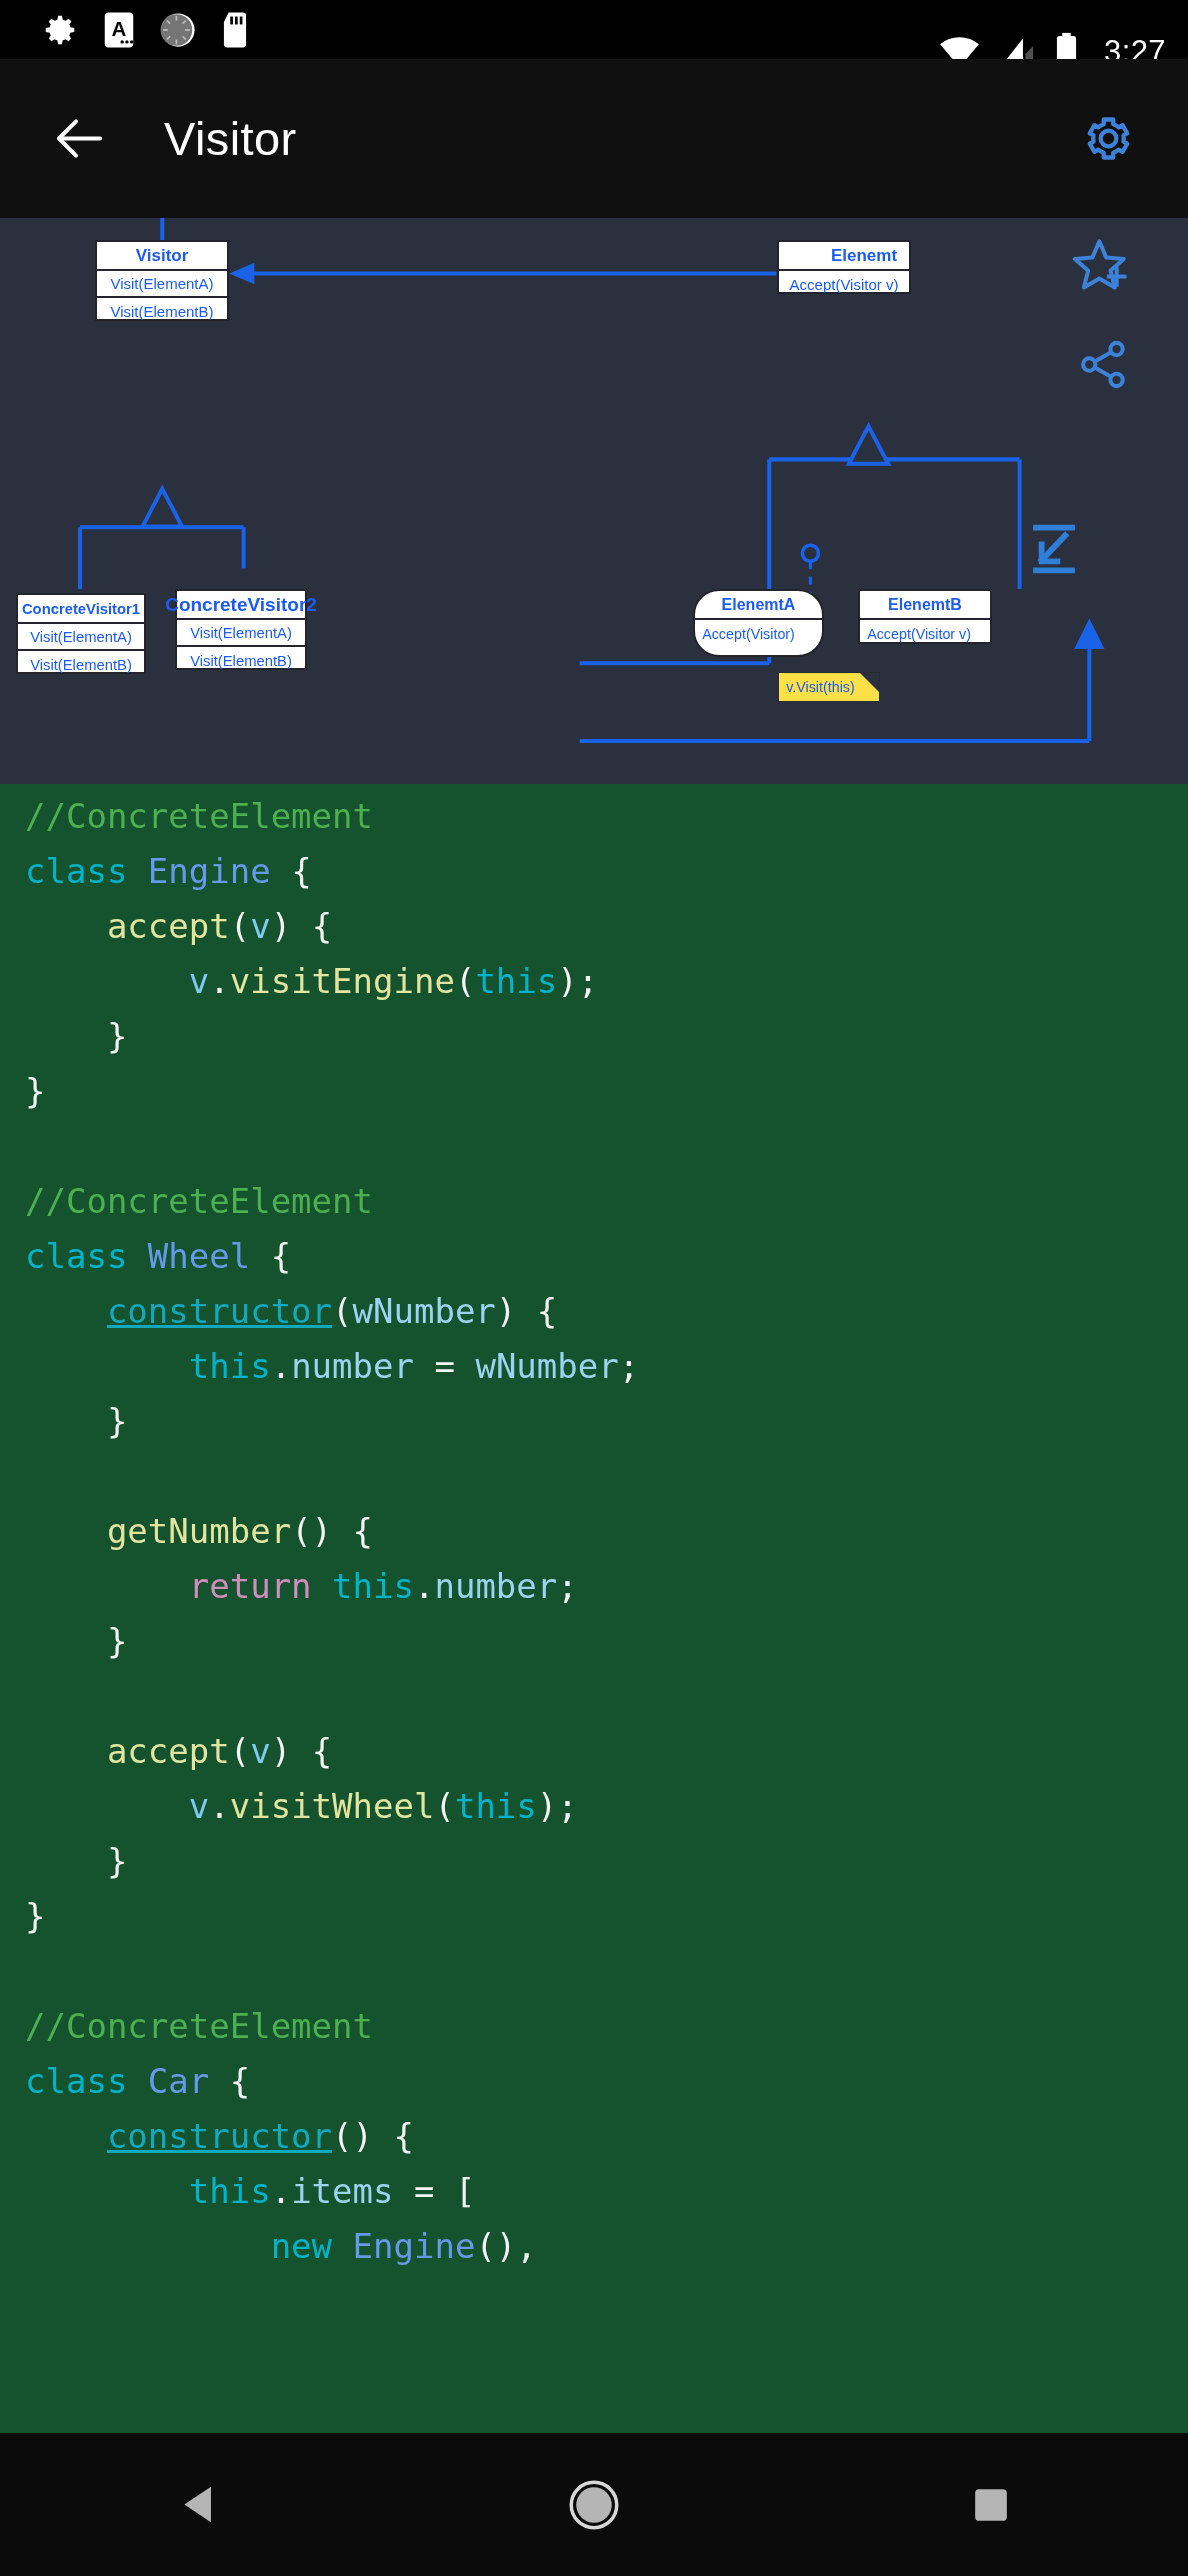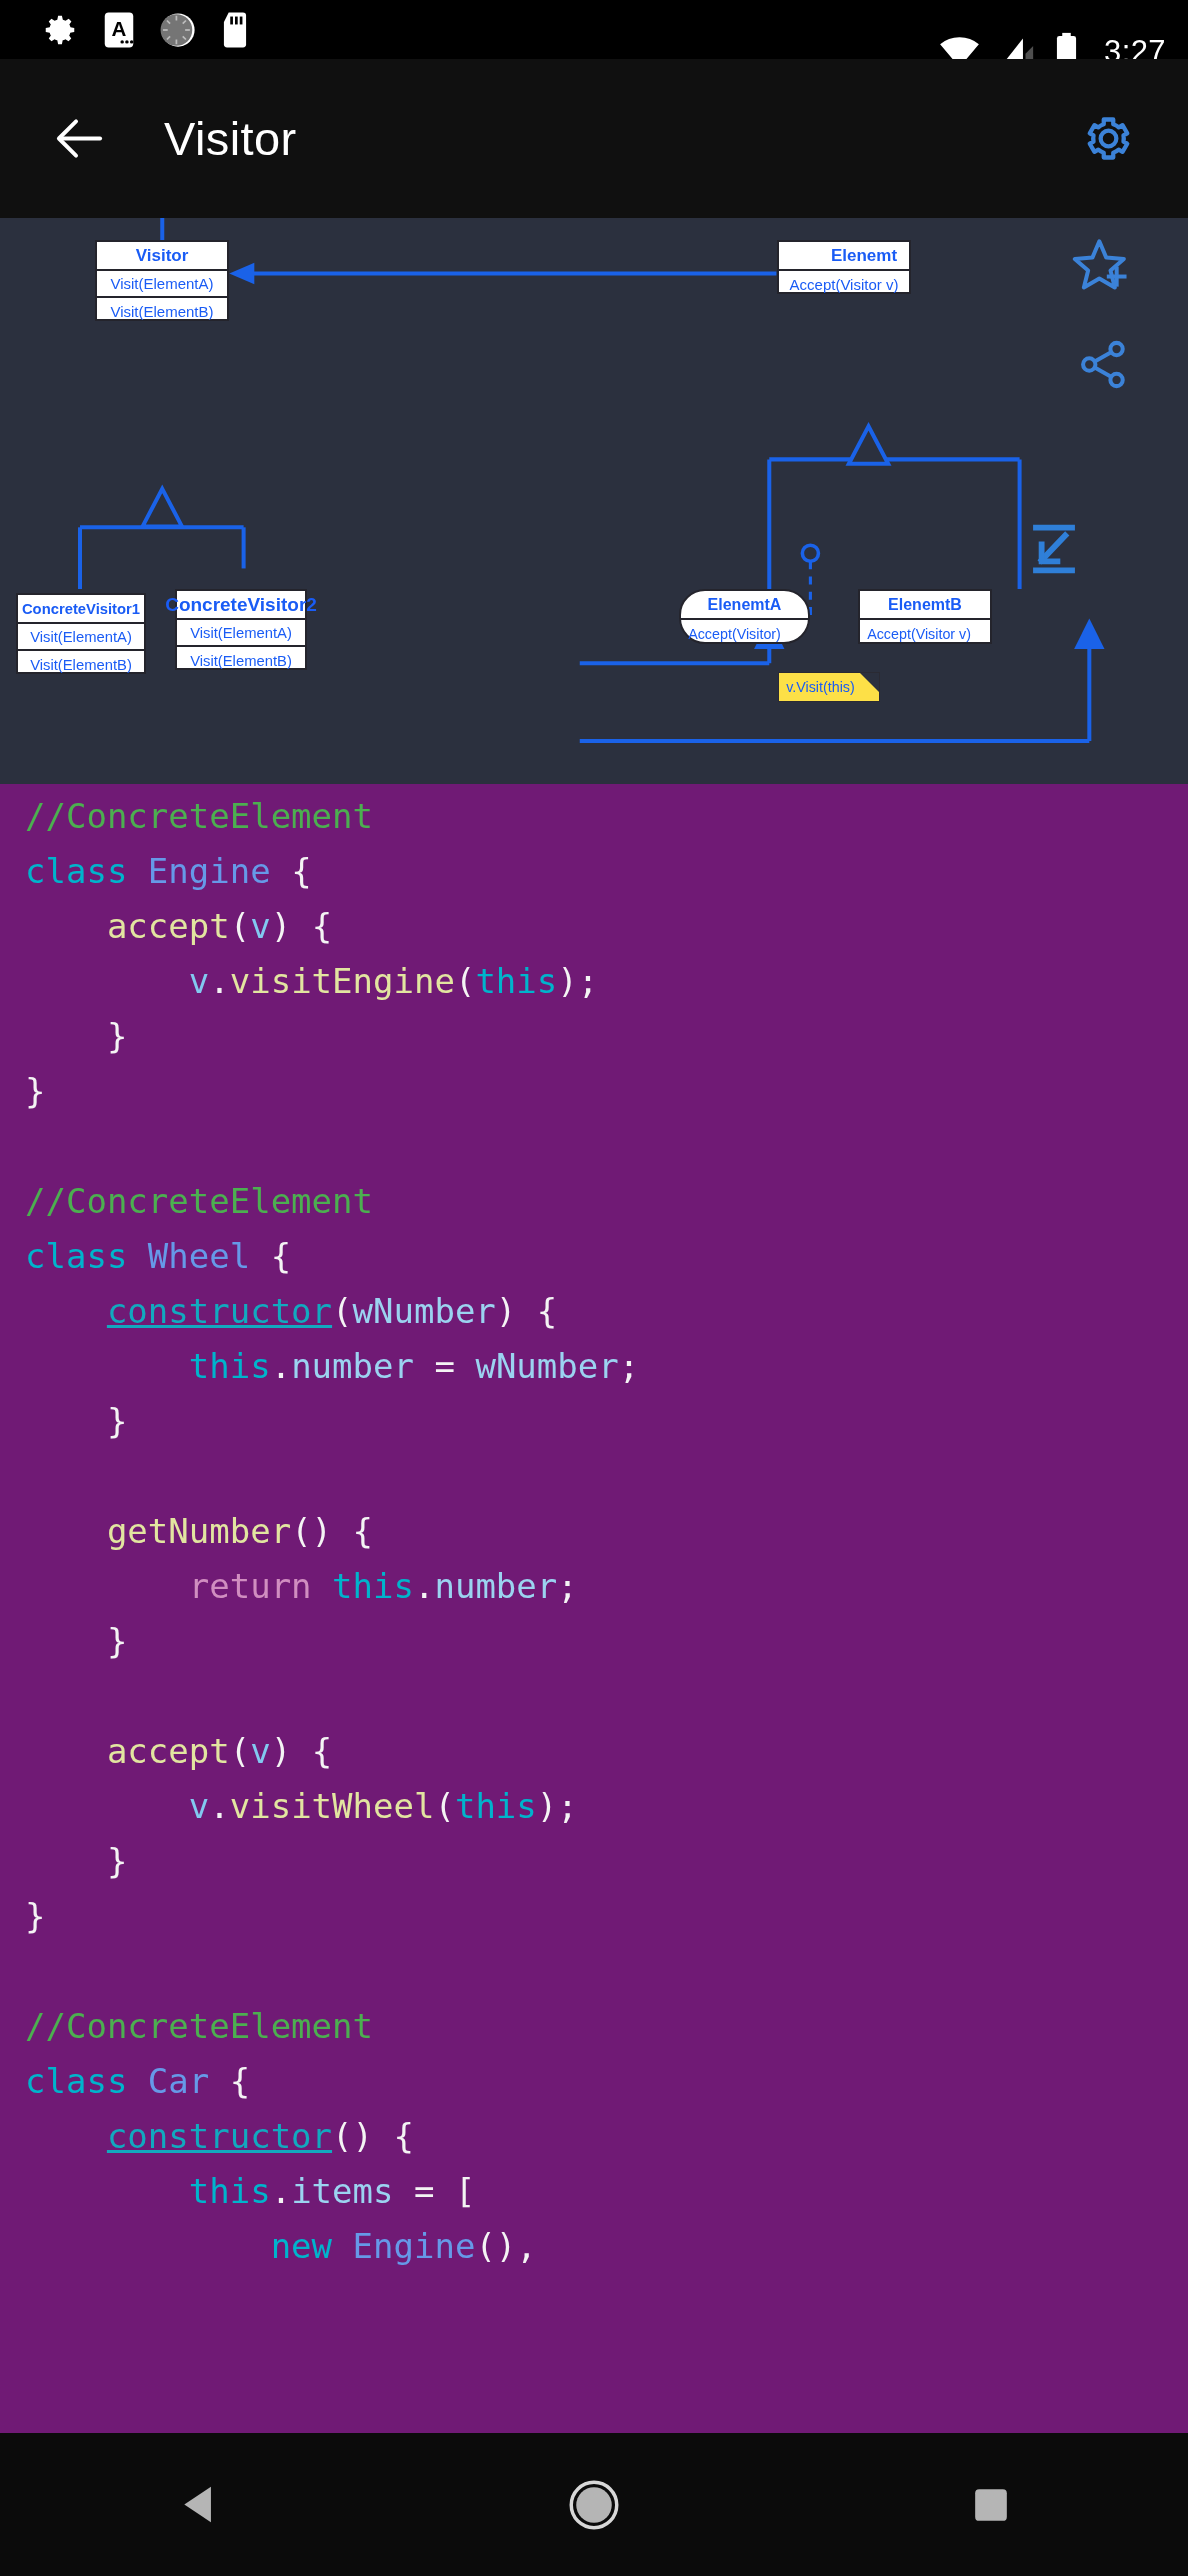--- a/index.html
+++ b/index.html
@@ -72,21 +72,21 @@
   #note-fold {
     position: absolute; right: 0; top: 0;
     width: 0; height: 0;
     border-left: 19.7px solid transparent;
     border-top: 19.7px solid #2b303e;
   }
 
   
   #code-area {
     position: absolute; top: 784px; left: 0; width: 1189px; height: 1649px;
-    background: #701a75; overflow: hidden;
+    background: #14532d; overflow: hidden;
     padding: 5.4px 0 0 25px;
   }
   pre#code {
     font-family: "DejaVu Sans Mono", "Liberation Mono", monospace;
     font-size: 34px;
     line-height: 55px;
     white-space: pre;
     color: #e8e8e8;
   }
   .c-comment   { color: #4caf50; }
@@ -231,21 +231,21 @@
       <div class="uml-row" style="height:27px; font-size:14.8px;">Visit(ElementA)</div>
       <div class="uml-row" style="height:27px; font-size:14.8px;">Visit(ElementB)</div>
     </div>
 
     <div class="uml-box" style="left:175px; top:262px; width:132px; height:81px; transform:translateY(109px);">
       <div class="uml-row uml-title" style="height:29px; font-size:19px;">ConcreteVisitor2</div>
       <div class="uml-row" style="height:27px; font-size:14.8px;">Visit(ElementA)</div>
       <div class="uml-row" style="height:27px; font-size:14.8px;">Visit(ElementB)</div>
     </div>
 
-    <div class="uml-box" style="left:321px; top:253px; width:131px; height:55px; transform:translate(358px,118px);border-radius:26px;">
+    <div class="uml-box" style="left:335px; top:253px; width:131px; height:68px; transform:translate(358px,118px);border-radius:26px;">
       <div class="uml-row uml-title" style="height:29px; font-size:16px;">ElenemtA</div>
       <div class="uml-row" style="height:27px; font-size:14.3px; justify-content:flex-start; padding-left:7.2px;">Accept(Visitor)</div>
     </div>
 
     <div class="uml-box" style="left:500px; top:253px; width:134px; height:55px; transform:translate(358px,118px);">
       <div class="uml-row uml-title" style="height:29px; font-size:16px;">ElenemtB</div>
       <div class="uml-row" style="height:27px; font-size:14.3px; justify-content:flex-start; padding-left:7.2px;">Accept(Visitor v)</div>
     </div>
 
     <div id="note-visit" style="left:420px; top:336px; width:102px; height:30px; font-size:14.3px; transform:translate(358px,118px);">

